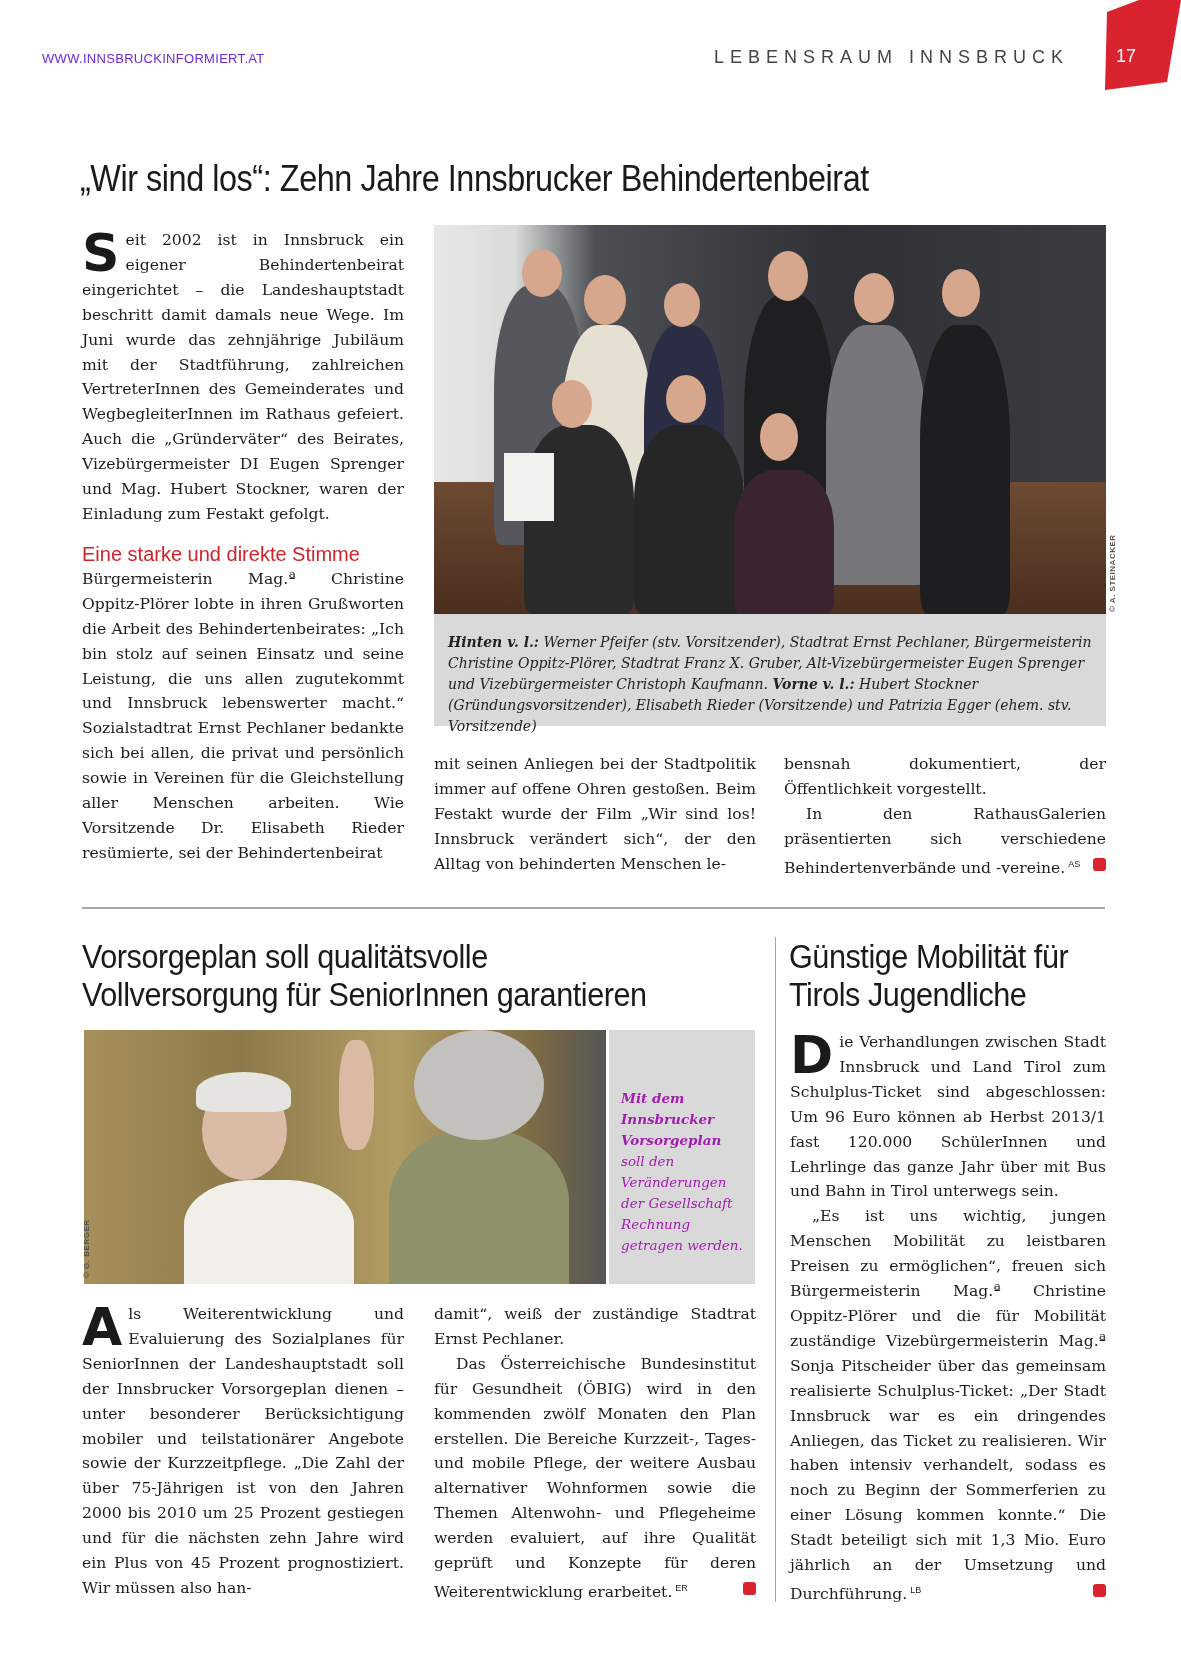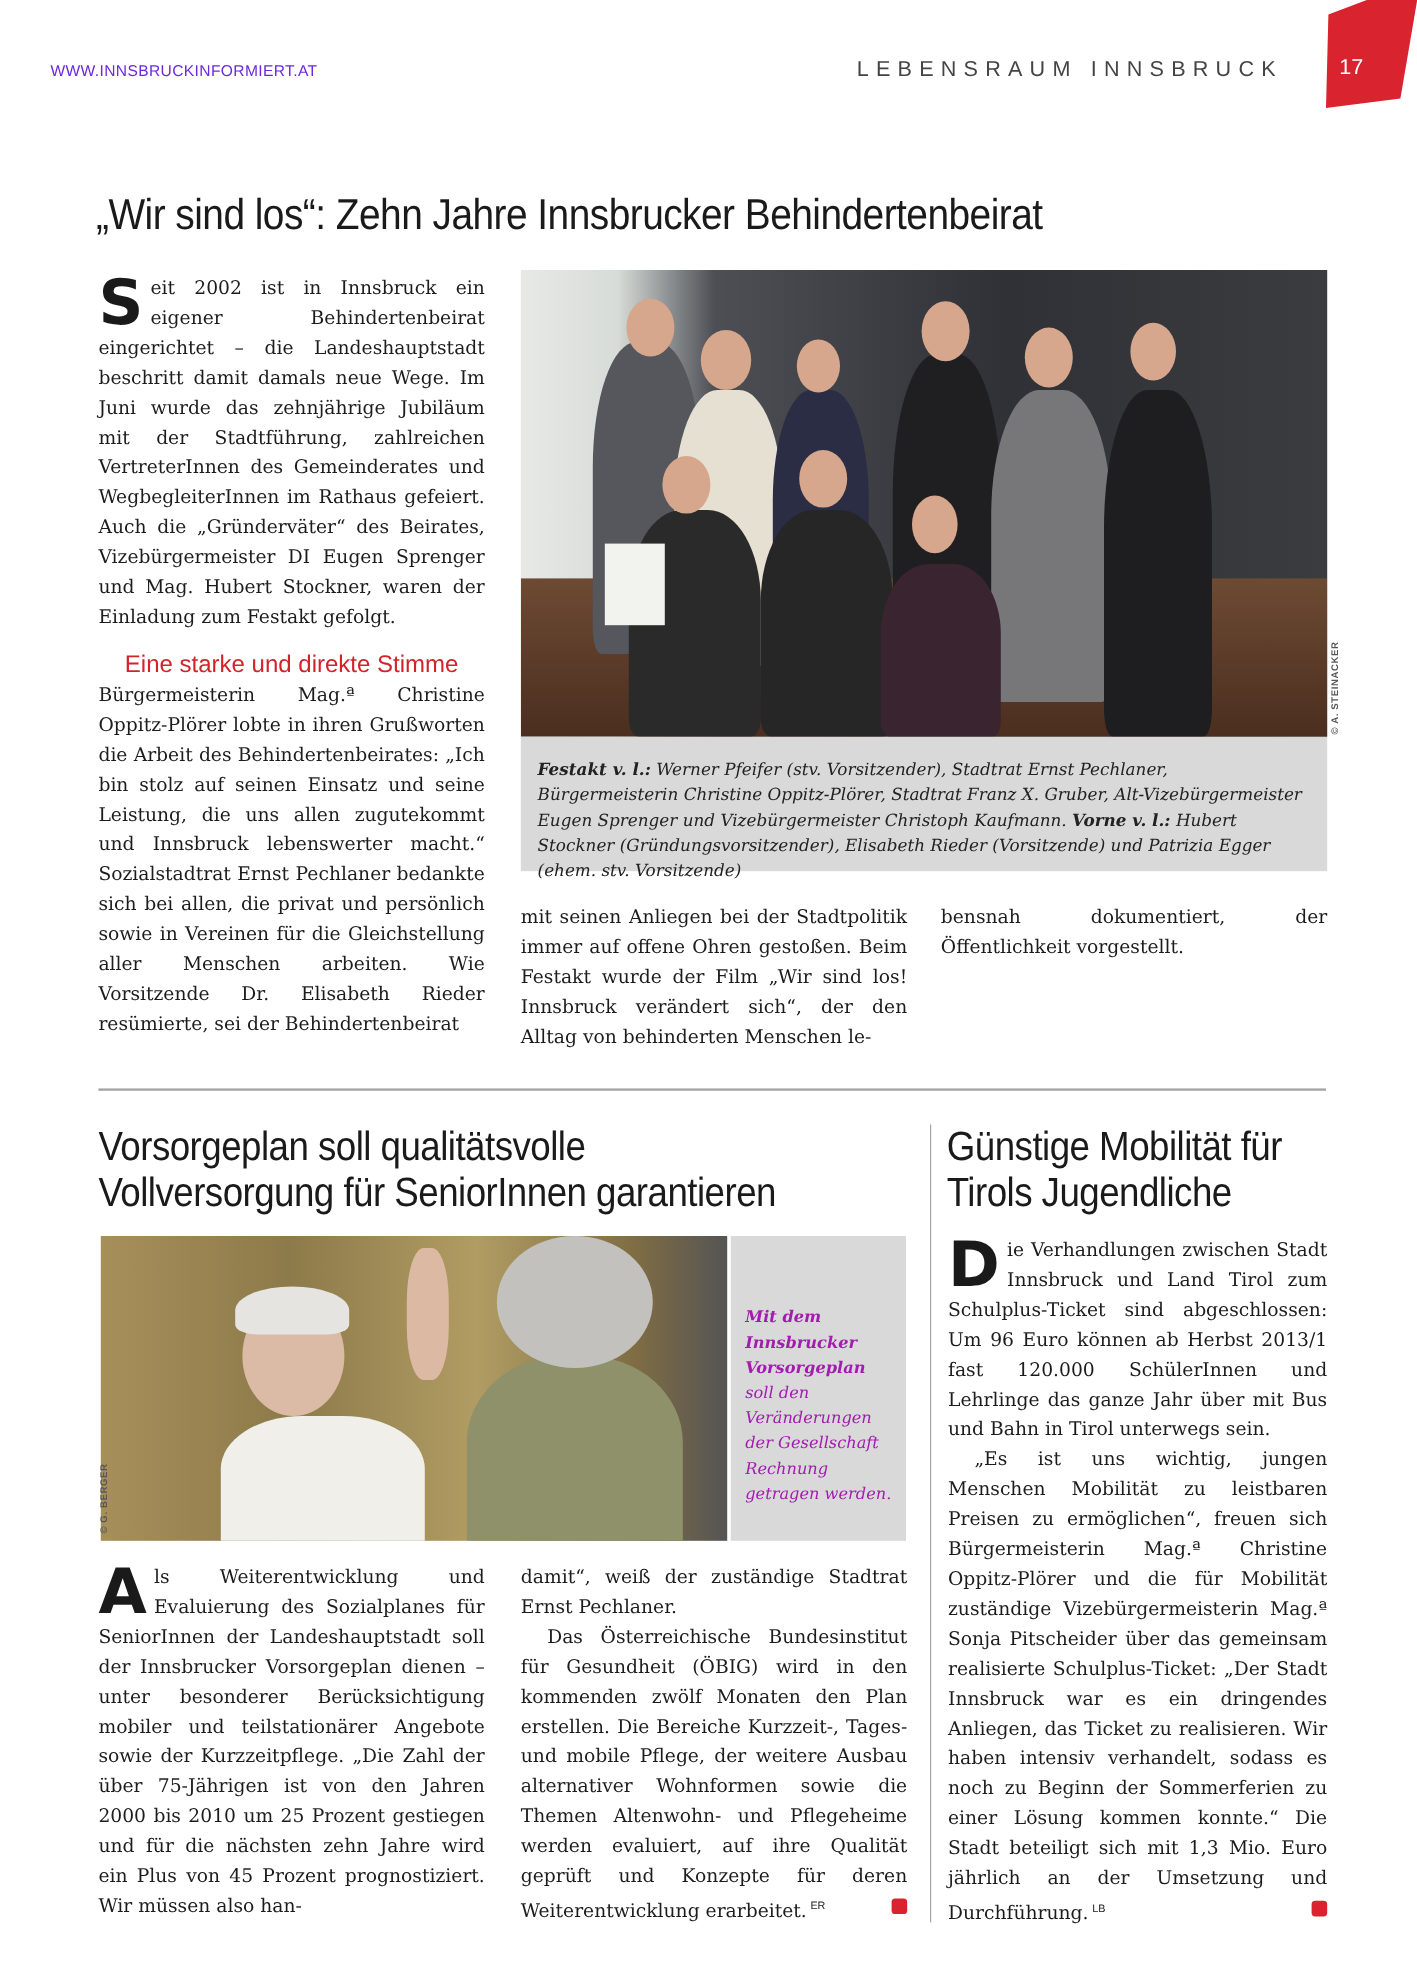--- a/index.html
+++ b/index.html
@@ -14,21 +14,21 @@
 
   .headline { position: absolute; font-family: "Liberation Sans", sans-serif; font-weight: normal; color: #1a1a1a; letter-spacing: -0.5px; }
   .h1 { left: 80px; top: 158px; font-size: 36px; transform: scaleX(0.9); transform-origin: left; white-space: nowrap; }
   .h2 { left: 82px; top: 937px; font-size: 34px; line-height: 38px; transform: scaleX(0.9); transform-origin: left; white-space: nowrap; }
   .h3 { left: 789px; top: 937px; font-size: 34px; line-height: 38px; transform: scaleX(0.9); transform-origin: left; white-space: nowrap; }
 
   .col { position: absolute; font-size: 15.6px; line-height: 24.9px; text-align: justify; hyphens: manual; }
   .col p { margin: 0; }
   .col p.indent { text-indent: 22px; }
   .dropcap { float: left; font-family: "DejaVu Sans", sans-serif; font-weight: bold; font-size: 52px; line-height: 44px; margin: 3px 6px 0 0; color: #1a1a1a; }
-  .subhead { font-family: "Liberation Sans", sans-serif; color: #d2232a; font-size: 20px; line-height: 26px; margin-top: 14px; text-align: center; }
+  .subhead { font-family: "Liberation Sans", sans-serif; color: #d2232a; font-size: 20px; line-height: 26px; margin-top: 14px; text-align: left; }
   .sup { font-size: 9px; vertical-align: super; margin-left: 3px; font-family: "Liberation Sans", sans-serif; }
   .end-mark { display: inline-block; width: 13px; height: 13px; background: #d9232e; border-radius: 3px; float: right; margin-top: 6px; }
 
   .photo1 { position: absolute; left: 434px; top: 225px; width: 672px; height: 389px; overflow: hidden;
     background: linear-gradient(90deg, #e8e9e6 0%, #d7dcd8 12%, #4d4f55 24%, #2f3136 60%, #3a3c40 100%); }
   .photo1 .floor { position: absolute; left: 0; bottom: 0; width: 100%; height: 34%; background: linear-gradient(180deg, #6d4a33, #4b2e1f); }
   .person { position: absolute; border-radius: 40% 40% 8% 8%; }
   .head { position: absolute; border-radius: 50%; background: #d6a78c; }
 
   .caption1 { position: absolute; left: 434px; top: 614px; width: 672px; height: 112px; background: #d9d9d9; padding: 18px 14px 0 14px;
@@ -87,29 +87,30 @@
   <div class="head" style="left:118px;top:155px;width:40px;height:48px;"></div>
   <div style="position:absolute;left:70px;top:228px;width:50px;height:68px;background:#f2f2ef;"></div>
   <div class="person" style="left:200px;top:200px;width:110px;height:189px;background:#262626;"></div>
   <div class="head" style="left:232px;top:150px;width:40px;height:48px;"></div>
   <div class="person" style="left:300px;top:245px;width:100px;height:144px;background:#3a2430;"></div>
   <div class="head" style="left:326px;top:188px;width:38px;height:48px;"></div>
 </div>
 <div class="credit credit1">© A. STEINACKER</div>
 
 <div class="caption1">
-  <b>Festakt v. l.:</b><span> Werner Pfeifer (stv. Vorsitzender), Stadtrat Ernst Pechlaner, Bürgermeisterin Christine Oppitz-Plörer, Stadtrat Franz X. Gruber, Alt-Vizebürgermeister Eugen Sprenger und Vizebürgermeister Christoph Kaufmann. </span><b>Vorne v. l.:</b><span> Hubert Stockner (Gründungsvorsitzender), Elisabeth Rieder (Vorsitzende) und Patrizia Egger (ehem. stv. Vorsitzende)</span>
+  <b>Hinten v. l.:</b><span> Werner Pfeifer (stv. Vorsitzender), Stadtrat Ernst Pechlaner, Bürgermeisterin Christine Oppitz-Plörer, Stadtrat Franz X. Gruber, Alt-Vizebürgermeister Eugen Sprenger und Vizebürgermeister Christoph Kaufmann. </span><b>Vorne v. l.:</b><span> Hubert Stockner (Gründungsvorsitzender), Elisabeth Rieder (Vorsitzende) und Patrizia Egger (ehem. stv. Vorsitzende)</span>
 </div>
 
 <div class="col" style="left:434px; top:752px; width:322px;">
   <p>mit seinen Anliegen bei der Stadtpolitik immer auf offene Ohren gestoßen. Beim Festakt wurde der Film „Wir sind los! Innsbruck verändert sich“, der den Alltag von behinderten Menschen le-</p>
 </div>
 
 <div class="col" style="left:784px; top:752px; width:322px;">
   <p>bensnah dokumentiert, der Öffentlichkeit vorgestellt.</p>
+  <p class="indent"><span>In den RathausGalerien präsentierten sich verschiedene Behindertenverbände und -vereine.</span><span class="sup">AS</span><span class="end-mark"></span></p>
 </div>
 
 <div class="divider"></div>
 <div class="vdivider"></div>
 
 <h2 class="headline h2">
   <span>Vorsorgeplan soll qualitätsvolle</span><br>
   <span>Vollversorgung für SeniorInnen garantieren</span>
 </h2>
 

